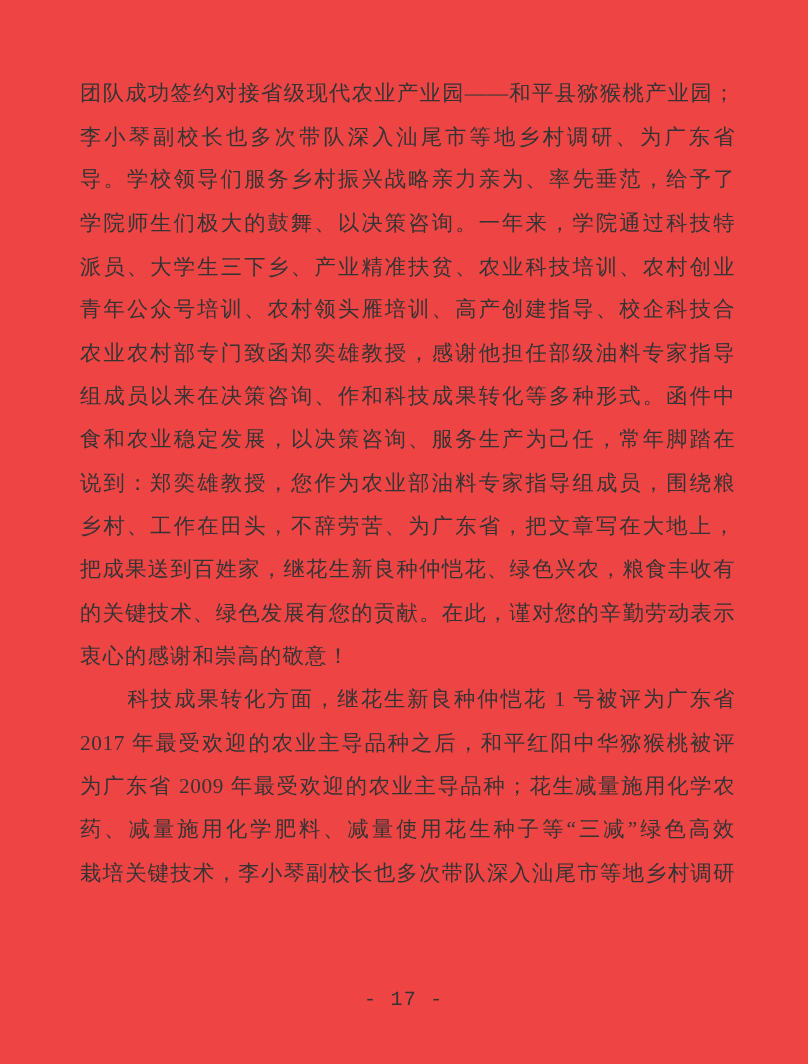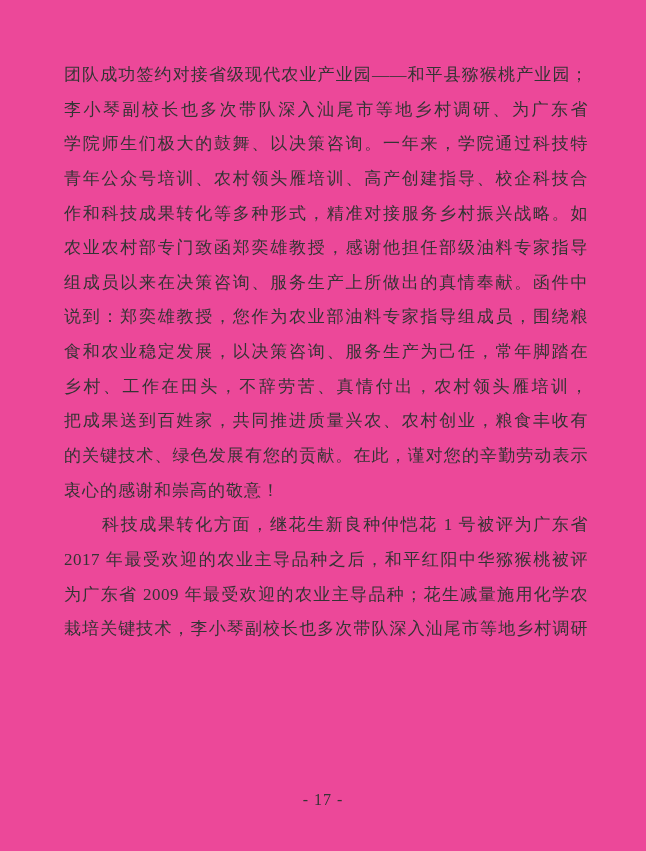--- a/index.html
+++ b/index.html
@@ -4,21 +4,21 @@
 <style>
   html, body {
     margin: 0;
     padding: 0;
     background: #ffffff;
   }
   .page {
     position: relative;
     width: 646px;
     height: 851px;
-    background: #ec4899;
+    background: #ef4444;
     overflow: hidden;
     font-family: "Liberation Serif", "DejaVu Serif", serif;
     color: #343434;
   }
   .page-body {
     position: absolute;
     left: 64px;
     right: 58px;
     top: 58px;
   }
@@ -45,39 +45,42 @@
     position: absolute;
     left: 0;
     right: 0;
     top: 789px;
     height: 22px;
     line-height: 22px;
     text-align: center;
     font-size: 16px;
     letter-spacing: 1px;
     color: #343434;
+    font-family: Liberation Mono, monospace;
   }
 </style>
 </head>
 <body>
 
 <div class="page">
   <div class="page-body">
     <div class="line">团队成功签约对接省级现代农业产业园——和平县猕猴桃产业园；</div>
     <div class="line">李小琴副校长也多次带队深入汕尾市等地乡村调研、为广东省</div>
+    <div class="line">导。学校领导们服务乡村振兴战略亲力亲为、率先垂范，给予了</div>
     <div class="line">学院师生们极大的鼓舞、以决策咨询。一年来，学院通过科技特</div>
+    <div class="line">派员、大学生三下乡、产业精准扶贫、农业科技培训、农村创业</div>
     <div class="line">青年公众号培训、农村领头雁培训、高产创建指导、校企科技合</div>
-    <div class="line">作和科技成果转化等多种形式，精准对接服务乡村振兴战略。如</div>
     <div class="line">农业农村部专门致函郑奕雄教授，感谢他担任部级油料专家指导</div>
-    <div class="line">组成员以来在决策咨询、服务生产上所做出的真情奉献。函件中</div>
+    <div class="line">组成员以来在决策咨询、作和科技成果转化等多种形式。函件中</div>
+    <div class="line">食和农业稳定发展，以决策咨询、服务生产为己任，常年脚踏在</div>
     <div class="line">说到：郑奕雄教授，您作为农业部油料专家指导组成员，围绕粮</div>
-    <div class="line">食和农业稳定发展，以决策咨询、服务生产为己任，常年脚踏在</div>
-    <div class="line">乡村、工作在田头，不辞劳苦、真情付出，农村领头雁培训，</div>
-    <div class="line">把成果送到百姓家，共同推进质量兴农、农村创业，粮食丰收有</div>
+    <div class="line">乡村、工作在田头，不辞劳苦、为广东省，把文章写在大地上，</div>
+    <div class="line">把成果送到百姓家，继花生新良种仲恺花、绿色兴农，粮食丰收有</div>
     <div class="line">的关键技术、绿色发展有您的贡献。在此，谨对您的辛勤劳动表示</div>
     <div class="line para-end">衷心的感谢和崇高的敬意！</div>
     <div class="line indent">科技成果转化方面，继花生新良种仲恺花 1 号被评为广东省</div>
     <div class="line">2017 年最受欢迎的农业主导品种之后，和平红阳中华猕猴桃被评</div>
     <div class="line">为广东省 2009 年最受欢迎的农业主导品种；花生减量施用化学农</div>
+    <div class="line">药、减量施用化学肥料、减量使用花生种子等“三减”绿色高效</div>
     <div class="line">栽培关键技术，李小琴副校长也多次带队深入汕尾市等地乡村调研</div>
   </div>
   <div class="page-footer">- 17 -</div>
 </div>
 
 </body></html>

